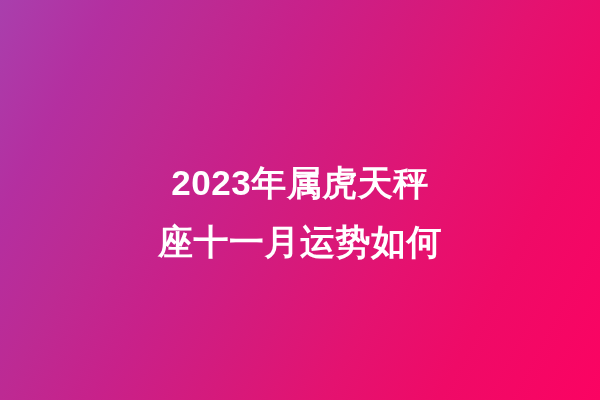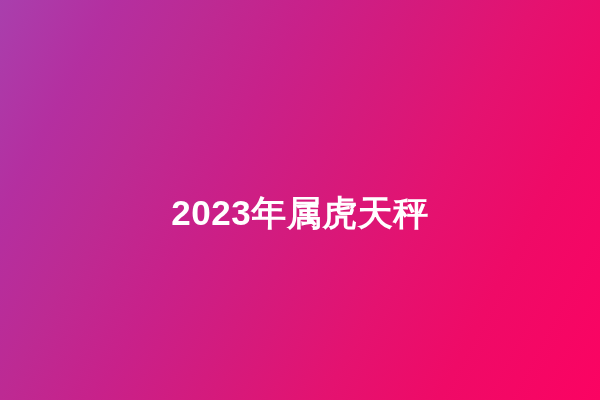--- a/index.html
+++ b/index.html
@@ -54,15 +54,16 @@
     text-align: center;
   }
 </style>
 </head>
 <body>
 
 <div id="banner">
 
   <div id="title-block">
     <div class="title-line">2023年属虎天秤</div>
+    <div class="title-line">座十一月运势如何</div>
   </div>
 
 </div>
 
 </body></html>

